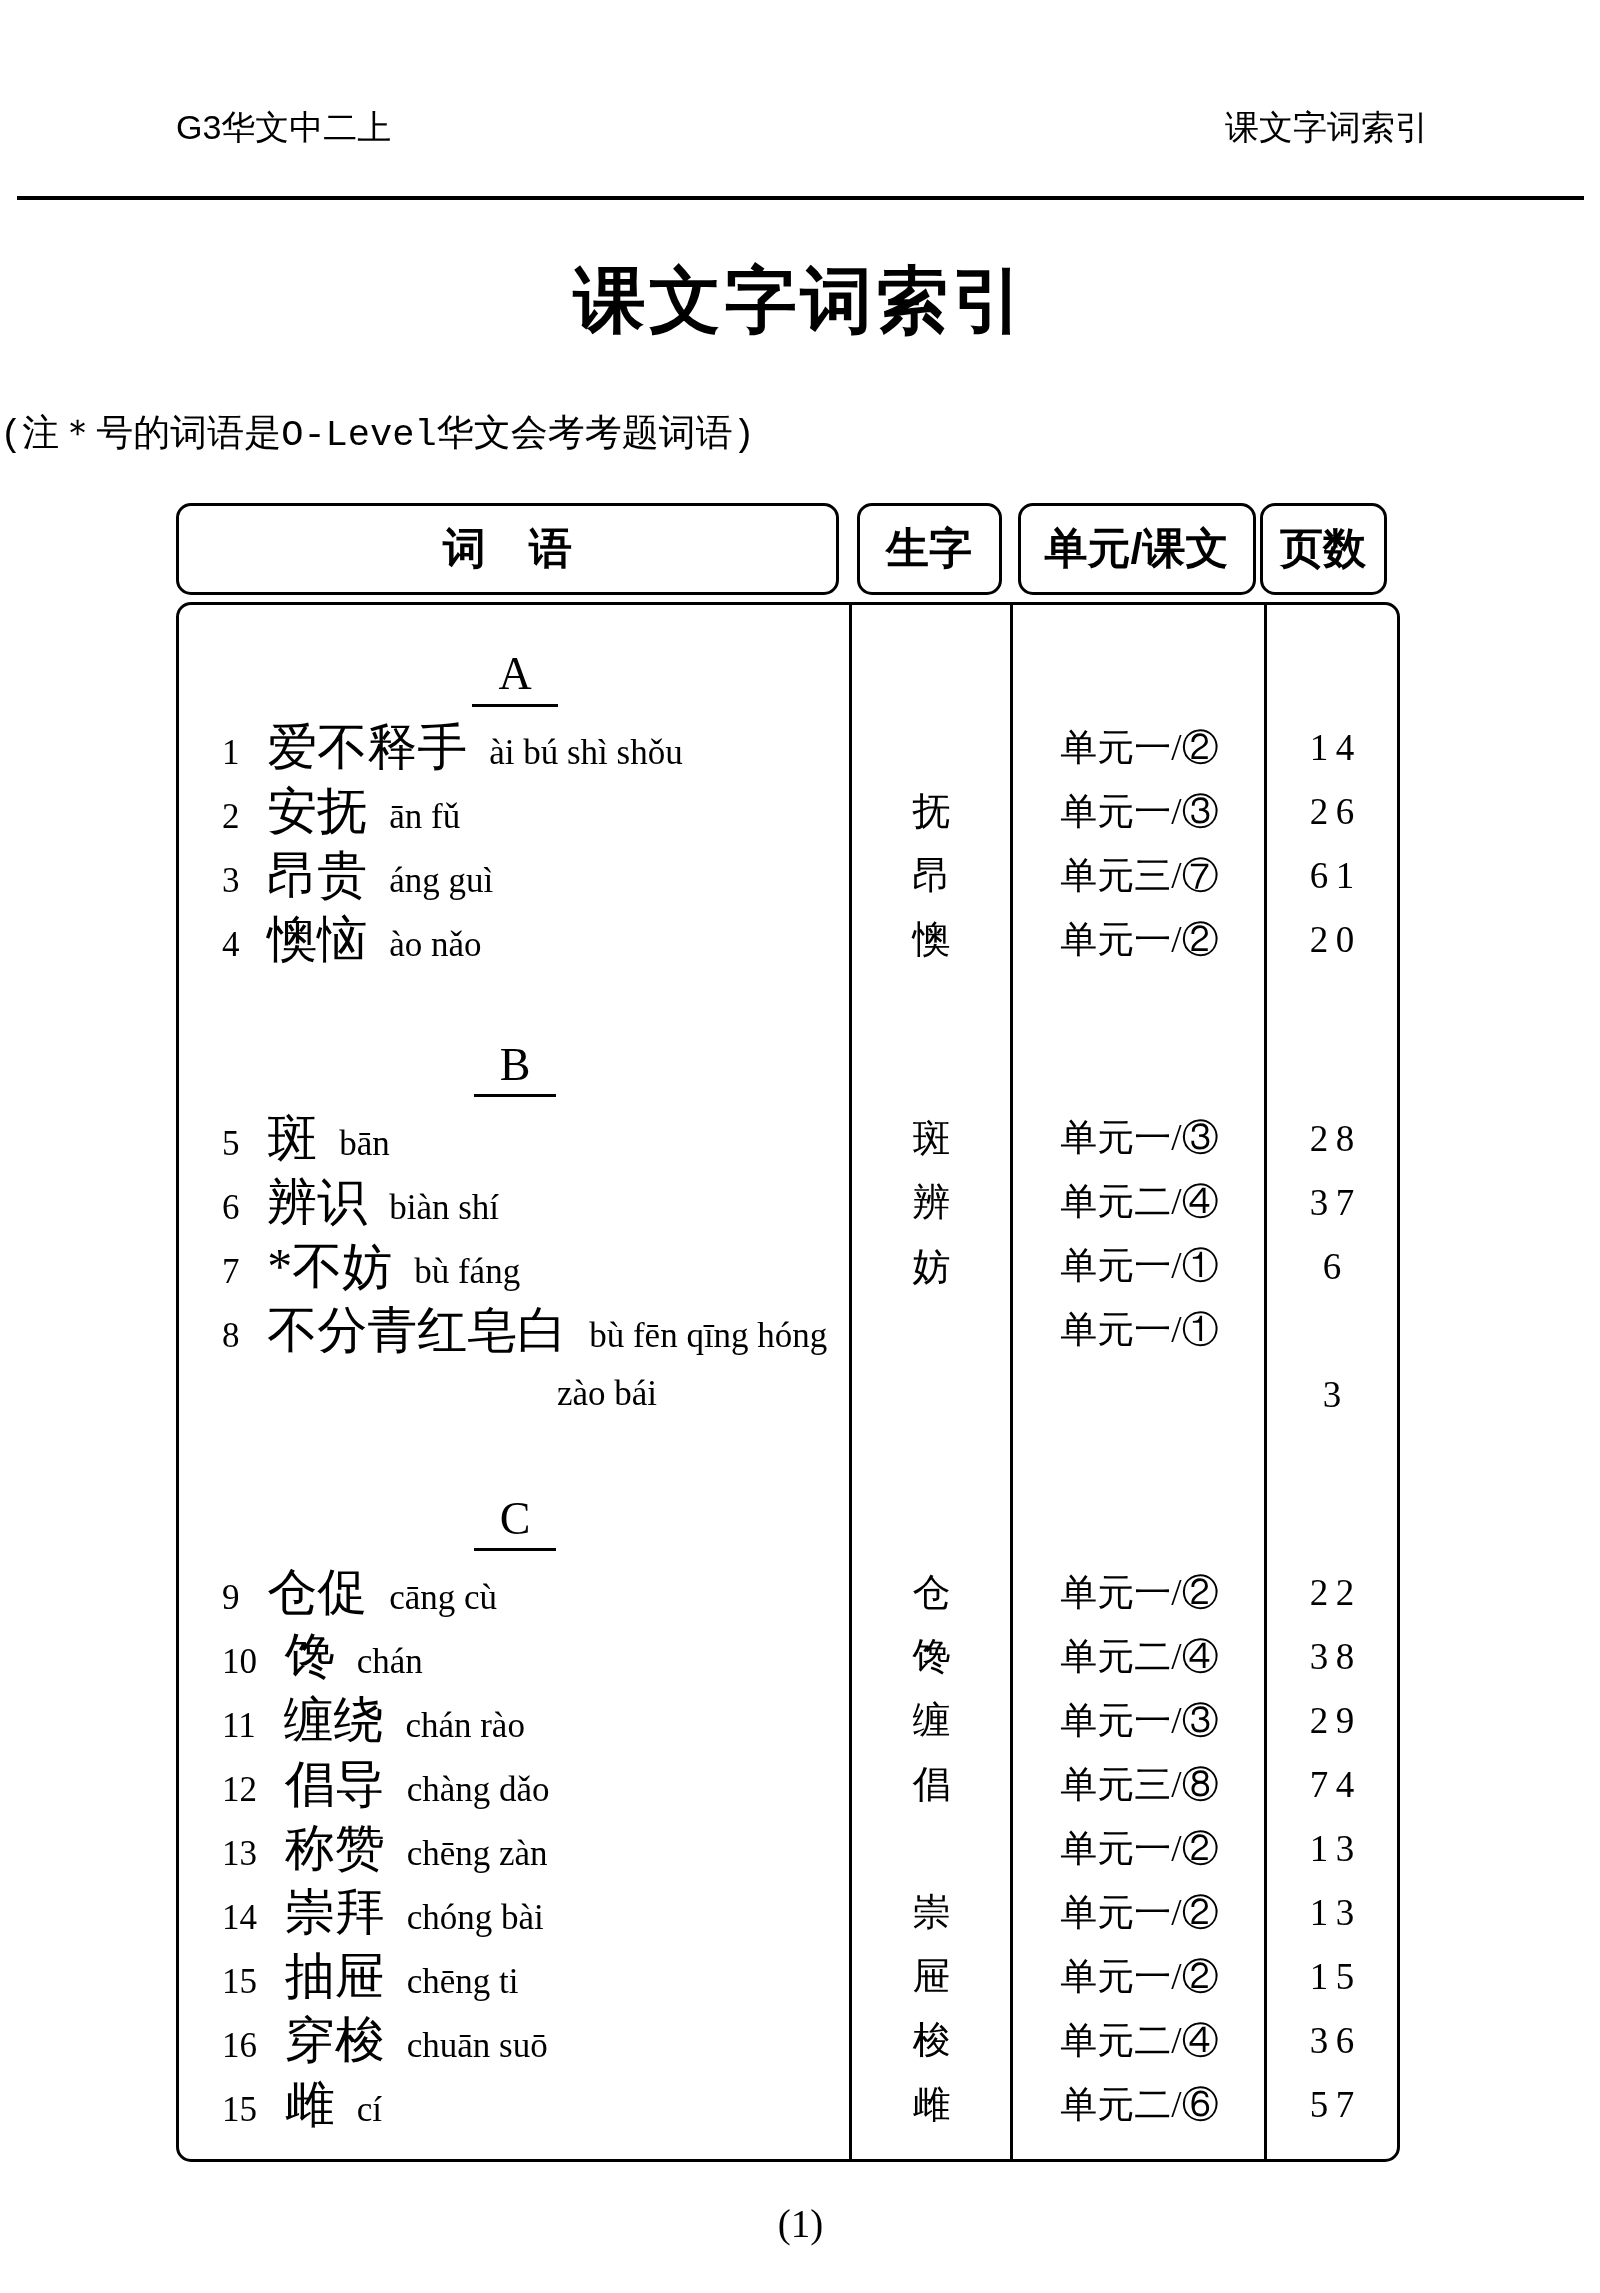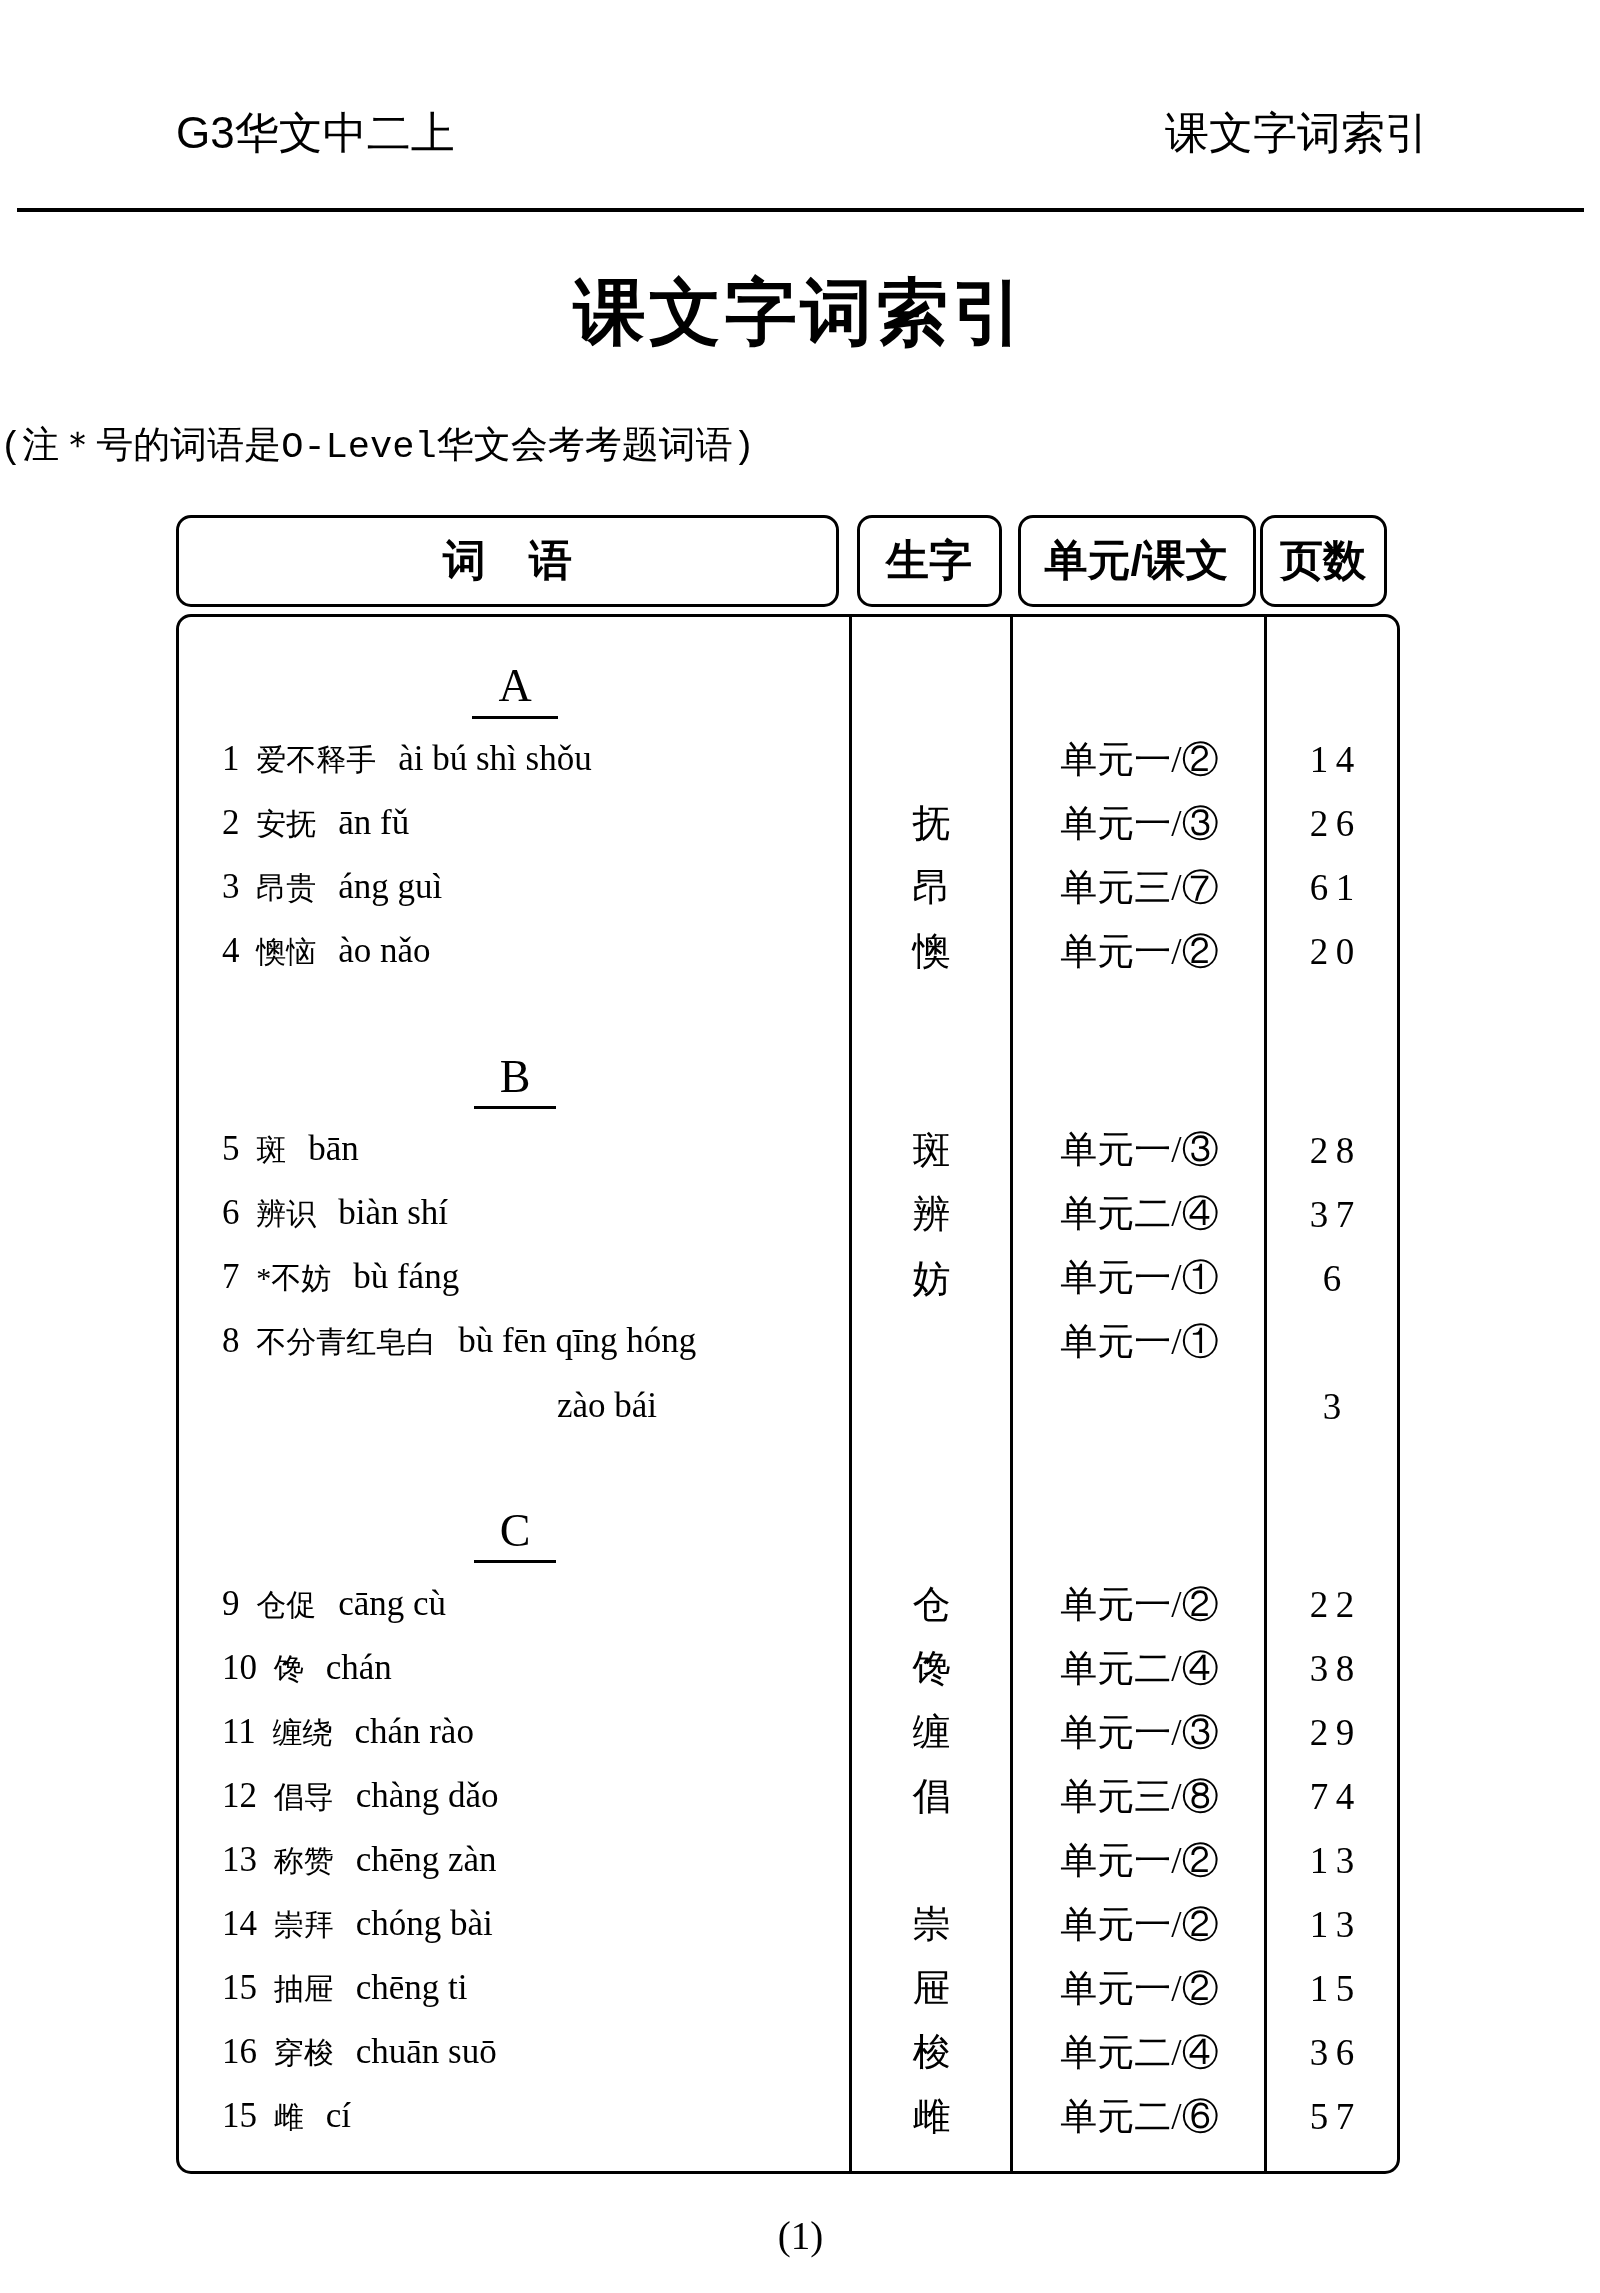--- a/index.html
+++ b/index.html
@@ -10,21 +10,21 @@
     position: relative;
     color: #000;
     font-family: "Liberation Serif", "DejaVu Serif", serif;
     overflow: hidden;
   }
   .page-header {
     display: flex;
     justify-content: space-between;
     padding: 107px 172px 0 176px;
     font-family: "Liberation Sans", "DejaVu Sans", sans-serif;
-    font-size: 44px;
+    font-size: 34px;
     font-weight: 500;
     line-height: 1.2;
   }
   .header-rule {
     margin: 48px 16.7px 0 16.7px;
     height: 4.6px;
     background: #000;
   }
   .title {
     margin-top: 59px;
@@ -101,21 +101,21 @@
   .row { display: flex; height: 64px; align-items: center; }
   .cell { white-space: nowrap; }
   .c1 {
     width: 672px;
     padding-left: 43px;
     display: flex;
     align-items: baseline;
   }
   .c1.cont { padding-left: 356px; }
   .row-num { font-size: 35px; margin-right: 16.7px; }
-  .word { font-size: 30px; }
+  .word { font-size: 50px; margin-left: 11px; }
   .pinyin { font-size: 35px; margin-left: 22px; }
   .c2 { width: 161px; text-align: center; font-size: 38px; }
   .c3 { width: 255px; text-align: center; font-size: 37px; }
   .c4 { flex: 1; text-align: center; font-size: 37px; letter-spacing: 7.4px; padding-left: 7.4px; }
   .footer {
     margin-top: 39px;
     text-align: center;
     font-size: 39px;
   }
 </style>

